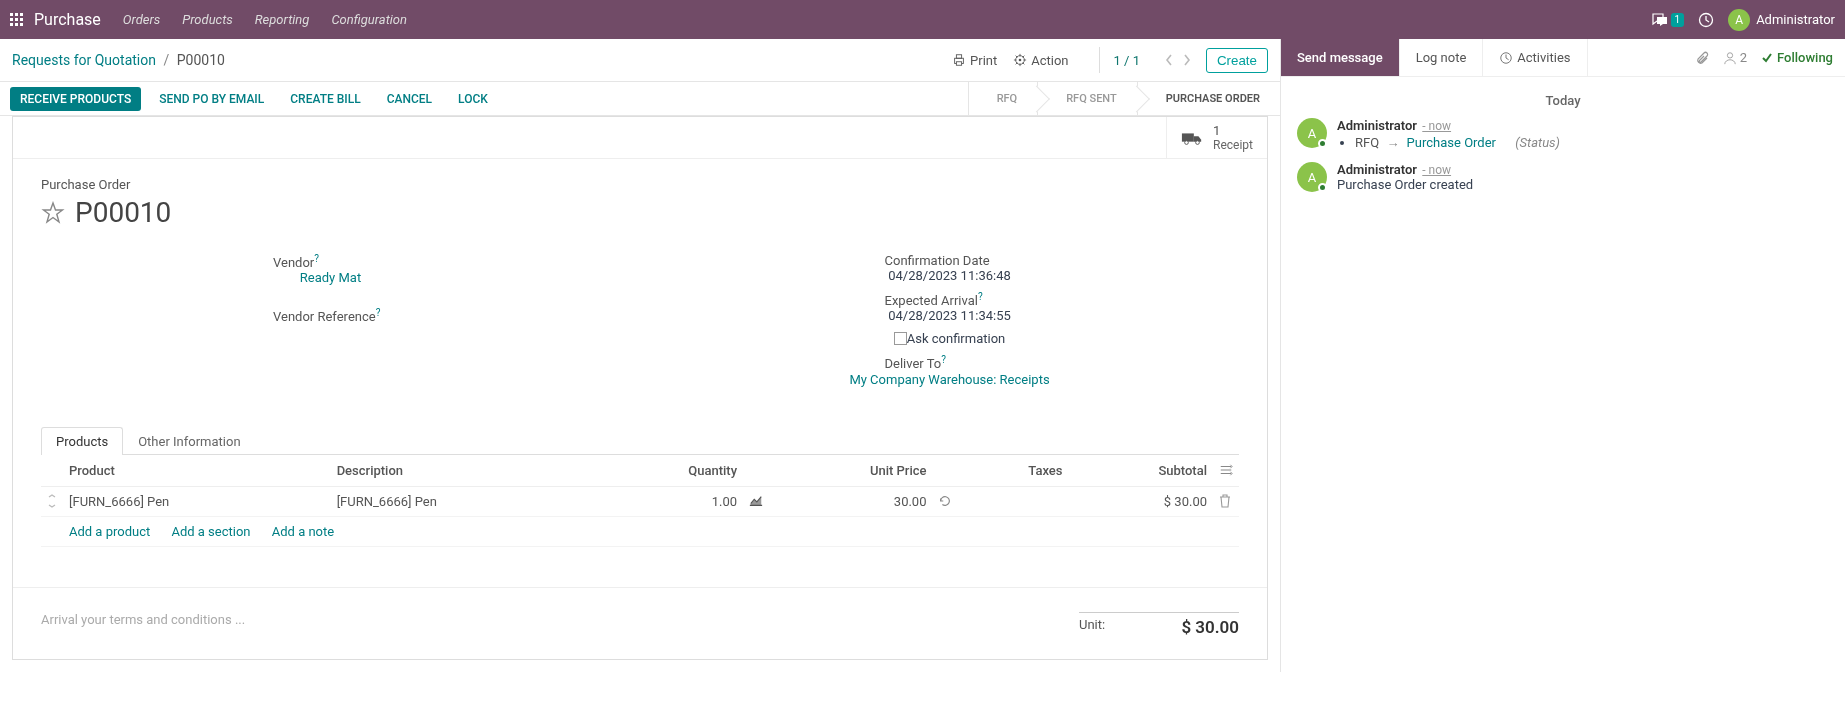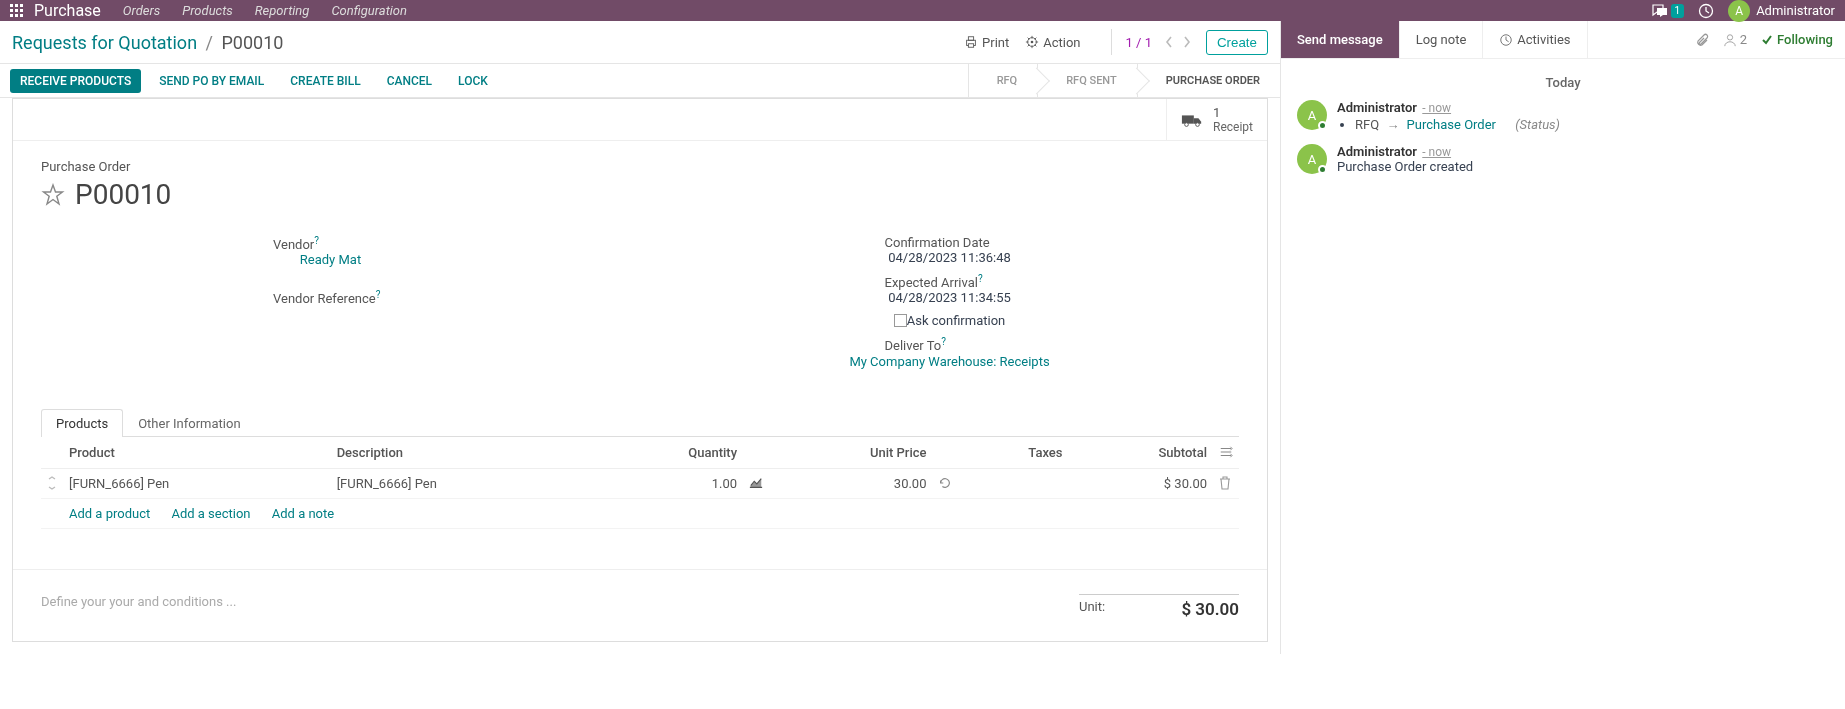--- a/index.html
+++ b/index.html
@@ -1,40 +1,40 @@
 <!DOCTYPE html>
 <html><head>
 <meta charset="utf-8">
 <style>
 * { box-sizing: border-box; margin: 0; padding: 0; }
 body { font-family: -apple-system, BlinkMacSystemFont, "Segoe UI", Roboto, Helvetica, Arial, sans-serif; font-size: 13px; color: #374151; background: #fff; }
 a { text-decoration: none; }
 
 
-.navbar { background: #714B67; height: 21px; display: flex; align-items: center; padding: 0 10px; color: #fff; }
+.navbar { background: #714B67; height: 39px; display: flex; align-items: center; padding: 0 10px; color: #fff; }
 .navbar .apps-icon { width: 14px; height: 14px; margin-right: 10px; display: grid; grid-template-columns: repeat(3, 3px); grid-template-rows: repeat(3, 3px); gap: 2px; }
 .navbar .apps-icon span { background: #fff; }
 .navbar .app-name { font-size: 16px; font-weight: 400; margin-right: 22px; }
 .navbar .nav-link { color: #ddd; margin-right: 22px; font-size: 13px; cursor: pointer; font-style: italic; }
 .navbar .spacer { flex: 1; }
 .navbar .sys-icon { margin-left: 14px; cursor: pointer; display: flex; align-items: center; }
 .navbar .badge-msg { background: #00A09D; color: #fff; font-size: 10px; border-radius: 3px; padding: 0 4px; margin-left: 3px; line-height: 14px; }
 .navbar .avatar { width: 22px; height: 22px; border-radius: 50%; background: #8BC34A; display: flex; align-items: center; justify-content: center; color: #fff; font-size: 12px; margin-left: 14px; }
 .navbar .username { margin-left: 6px; font-size: 13px; }
 
 
 .control { display: flex; align-items: center; padding: 8px 12px; border-bottom: 1px solid #e5e5e5; }
-.breadcrumb { font-size: 18px; color: #017E84; }
+.breadcrumb { font-size: 14px; color: #017E84; }
 .breadcrumb .sep { color: #888; margin: 0 4px; }
 .breadcrumb .current { color: #555; }
 .control .spacer { flex: 1; }
 .cp-btn { color: #555; margin-right: 16px; cursor: pointer; display: inline-flex; align-items: center; }
 .cp-btn svg, .cp-btn .ico { margin-right: 4px; }
 .divider-v { width: 1px; height: 26px; background: #ddd; margin: 0 14px; }
-.pager { color: #a21caf; margin-right: 8px; }
+.pager { color: #0f766e; margin-right: 20px; }
 .pager-arrow { color: #bbb; padding: 0 4px; cursor: pointer; }
 .create-btn { border: 1px solid #00A09D; color: #00A09D; background: #fff; padding: 4px 10px; border-radius: 3px; cursor: pointer; margin-left: 10px; }
 
 
 .layout { display: flex; }
 .main { flex: 1; min-width: 0; }
 .chatter { width: 565px; border-left: 1px solid #e5e5e5; }
 
 
 .statusbar { display: flex; align-items: center; border-bottom: 1px solid #e5e5e5; padding: 0 0 0 12px; height: 34px; }
@@ -346,21 +346,21 @@
                   <a>Add a product</a>
                   <a>Add a section</a>
                   <a>Add a note</a>
                 </td>
               </tr>
             </tbody>
           </table>
         </div>
 
         <div class="bottom">
-          <div class="terms">Define your your and conditions ...</div>
+          <div class="terms">Arrival your terms and conditions ...</div>
           <div class="totals">
             <div class="trow">
               <span class="tlabel">Unit:</span>
               <span class="tval">$ 30.00</span>
             </div>
           </div>
         </div>
 
       </div>
     </div>

